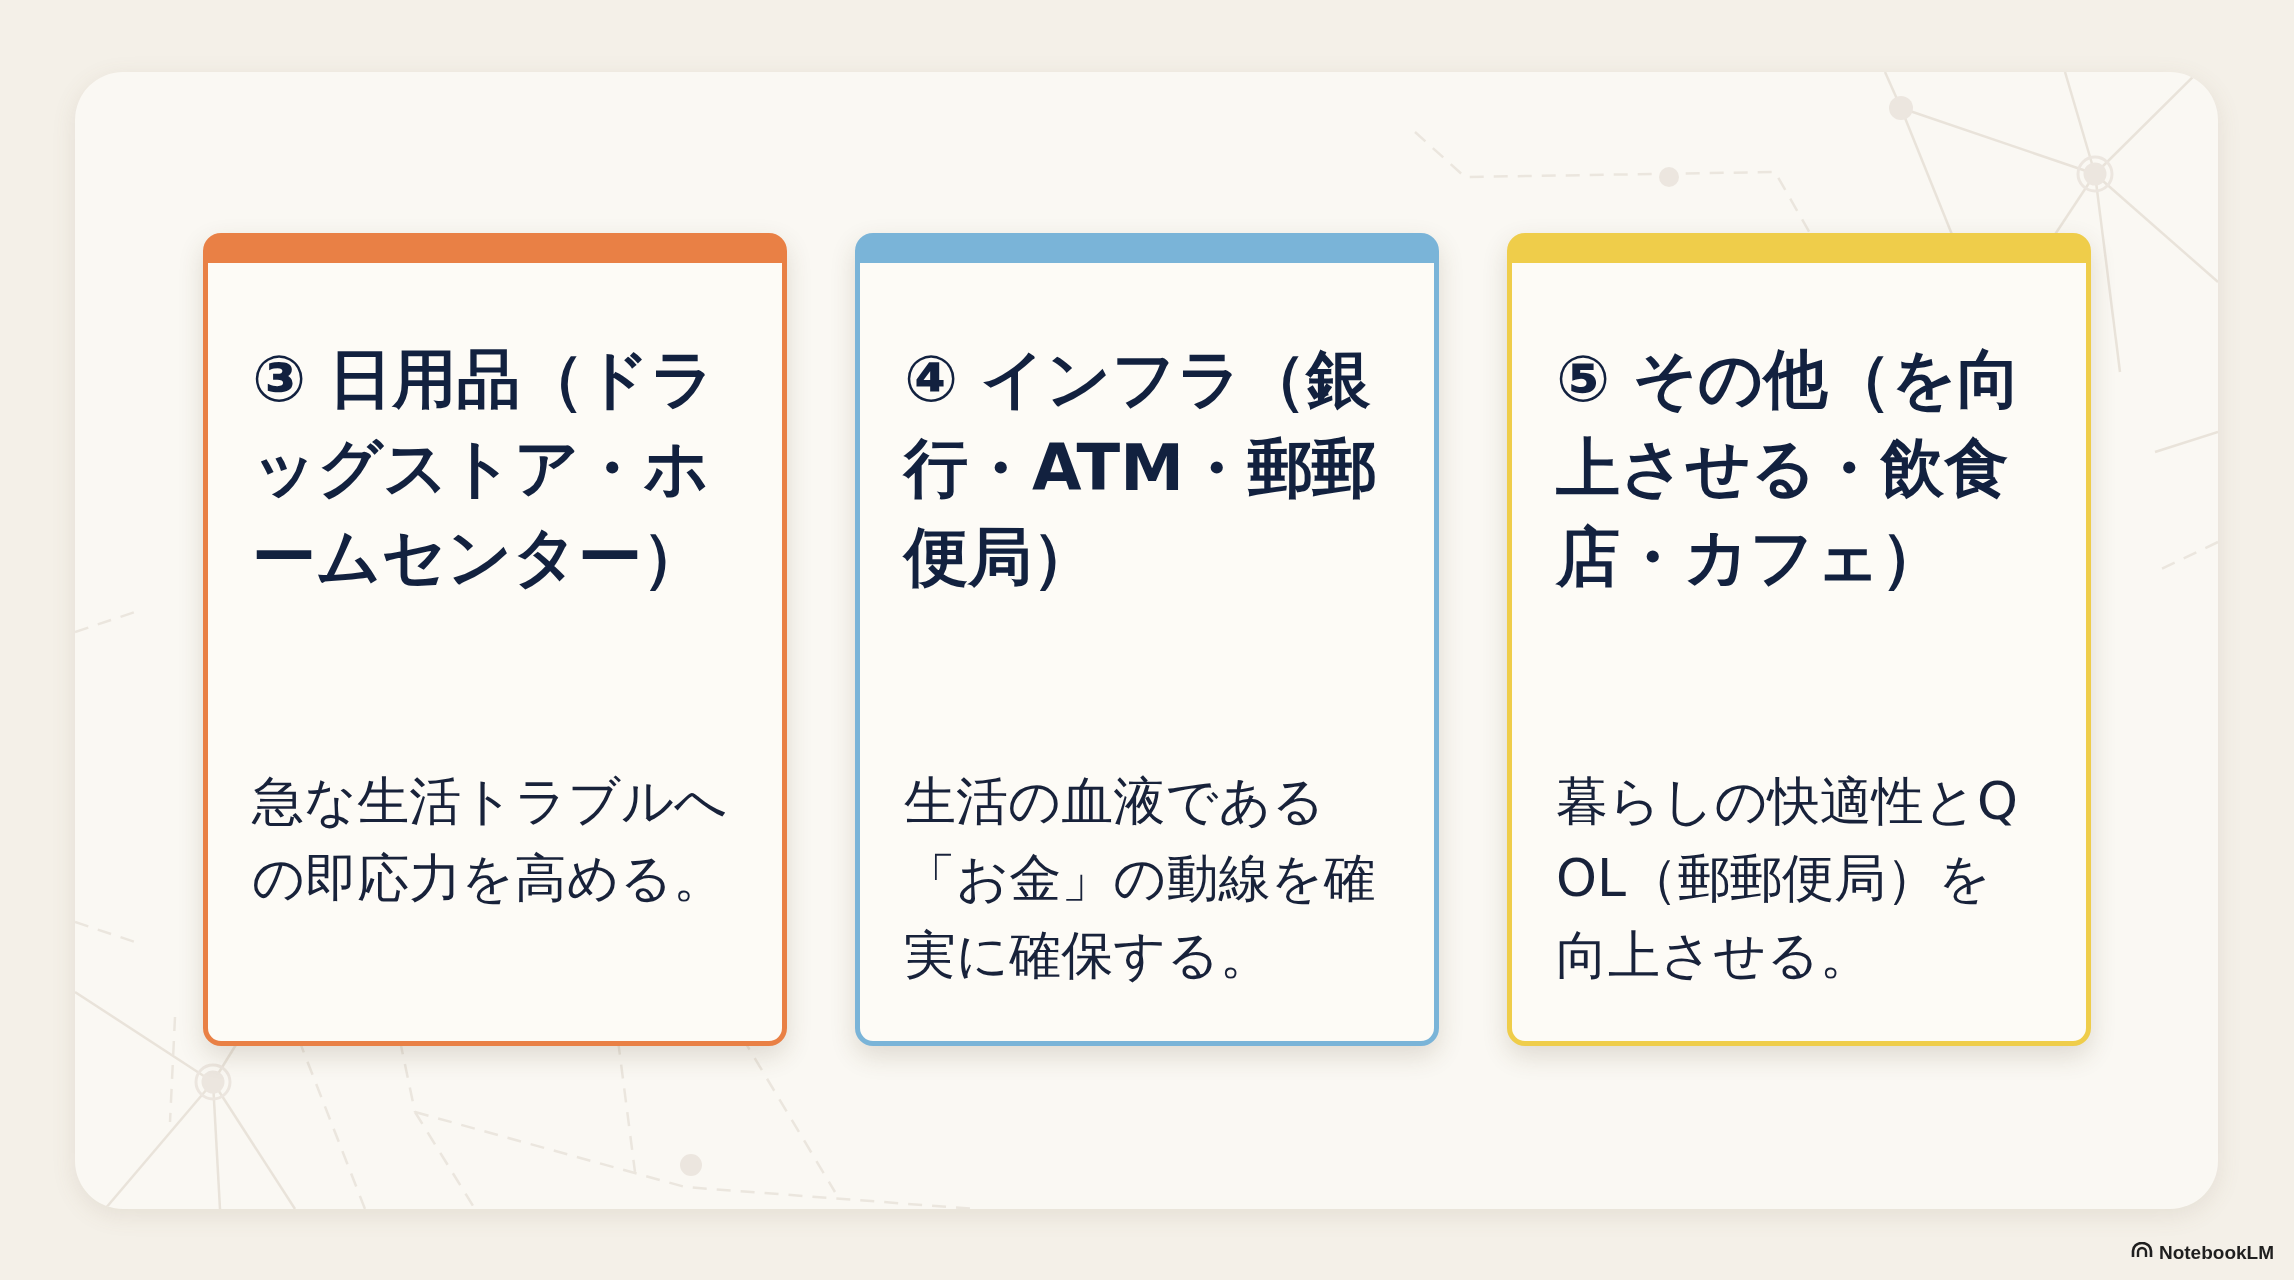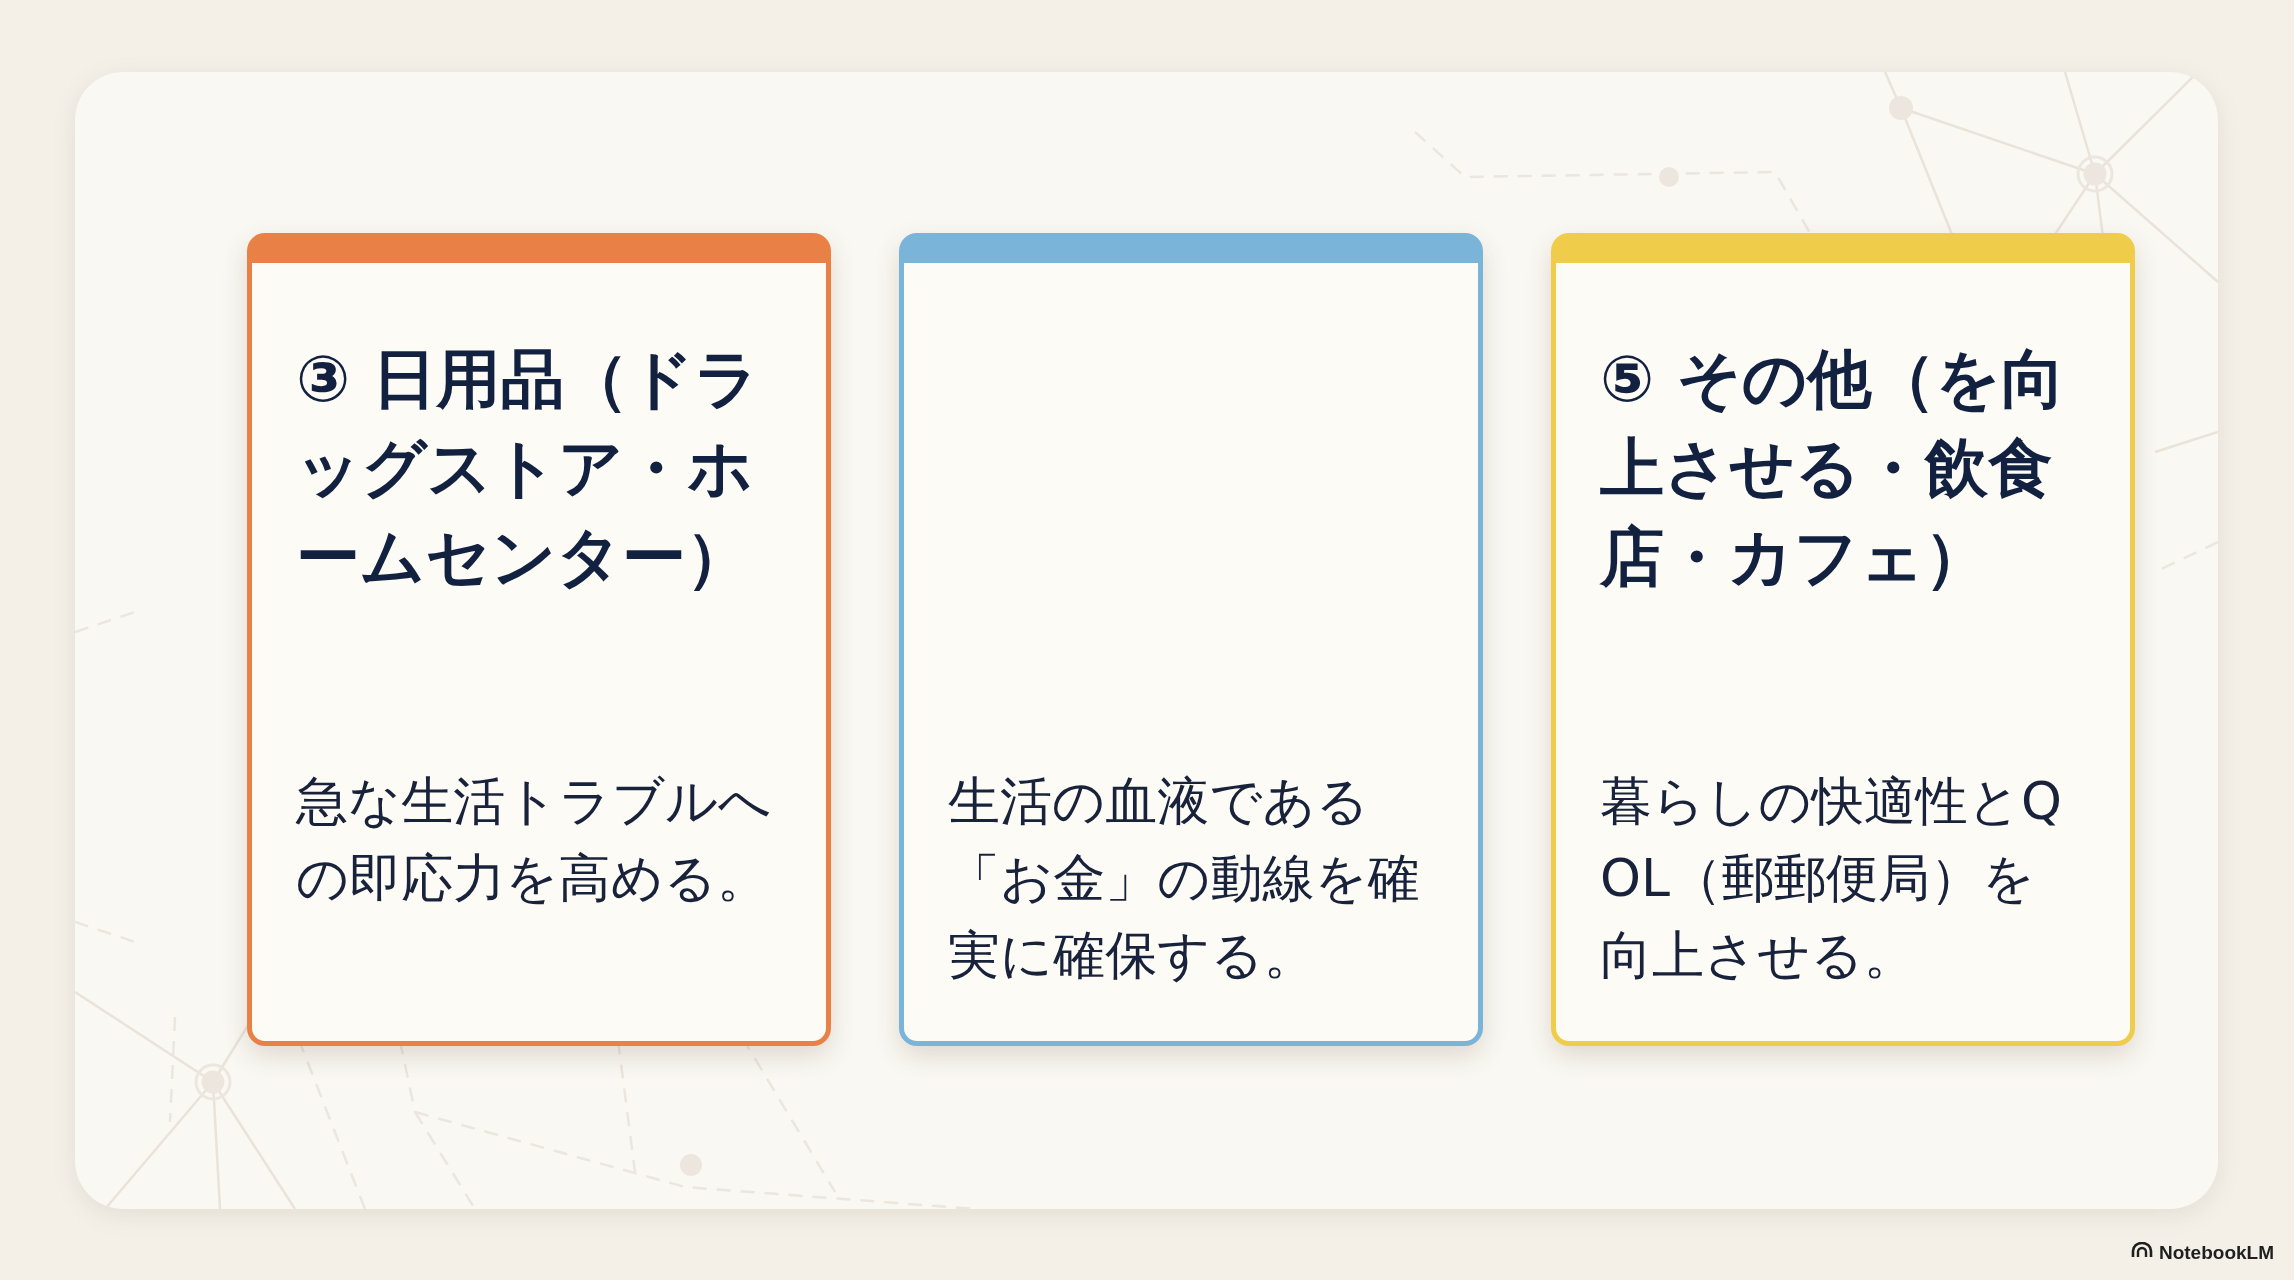--- a/index.html
+++ b/index.html
@@ -15,21 +15,20 @@
     box-shadow:0 6px 24px rgba(120,100,70,0.12);
     overflow:hidden;
   }
   .bg-network { position:absolute; left:0; top:0; width:100%; height:100%; }
   .card {
     position:absolute; top:233px; width:584px; height:813px;
     background:#fdfbf6; border-radius:18px; box-sizing:border-box;
     border:5px solid; border-top-width:30px;
     box-shadow:0 10px 26px rgba(80,60,30,0.16);
     padding:72px 0 0 44px;
-    margin-left:44px;
   }
   .card-title {
     font-weight:bold; font-size:64px; line-height:89px; color:#12213f;
     margin:0; width:505px; word-break:break-all;
   }
   .card-body {
     font-size:52px; line-height:77px; color:#18223a;
     position:absolute; left:44px; top:500px; width:480px; margin:0;
     word-break:break-all;
   }
@@ -85,20 +84,21 @@
     </g>
   </svg>
 </div>
 
 <div class="card" style="left:203px; border-color:#e98045;">
   <h2 class="card-title">③ 日用品（ドラッグストア・ホームセンター）</h2>
   <p class="card-body">急な生活トラブルへの即応力を高める。</p>
 </div>
 
 <div class="card" style="left:855px; border-color:#7ab4d8;">
+  <h2 class="card-title">④ インフラ（銀行・ATM・郵郵便局）</h2>
   <p class="card-body">生活の血液である「お金」の動線を確実に確保する。</p>
 </div>
 
 <div class="card" style="left:1507px; border-color:#efcd4a;">
   <h2 class="card-title">⑤ その他（を向上させる・飲食店・カフェ）</h2>
   <p class="card-body">暮らしの快適性とQOL（郵郵便局）を向上させる。</p>
 </div>
 
 <div class="brand">
   <svg width="22" height="16" viewBox="0 0 22 16">

